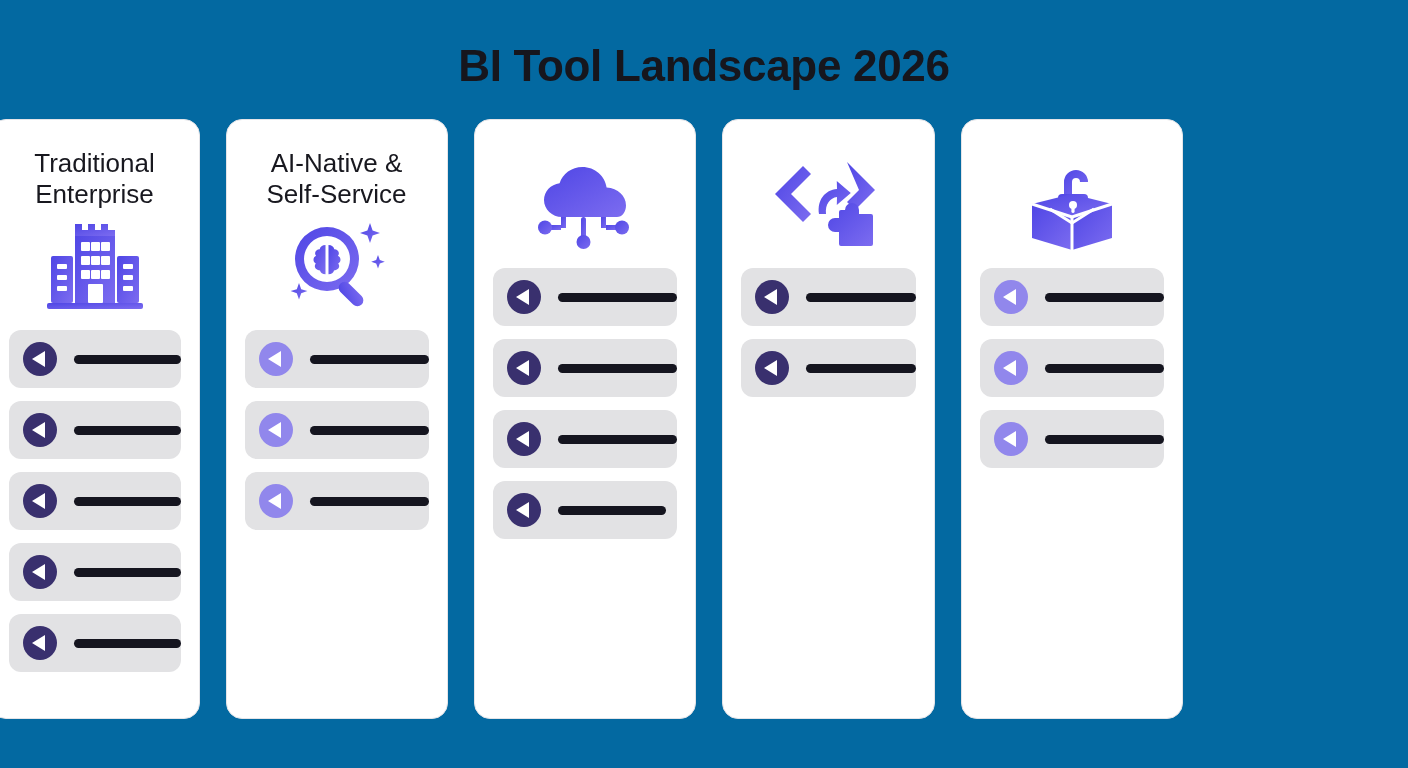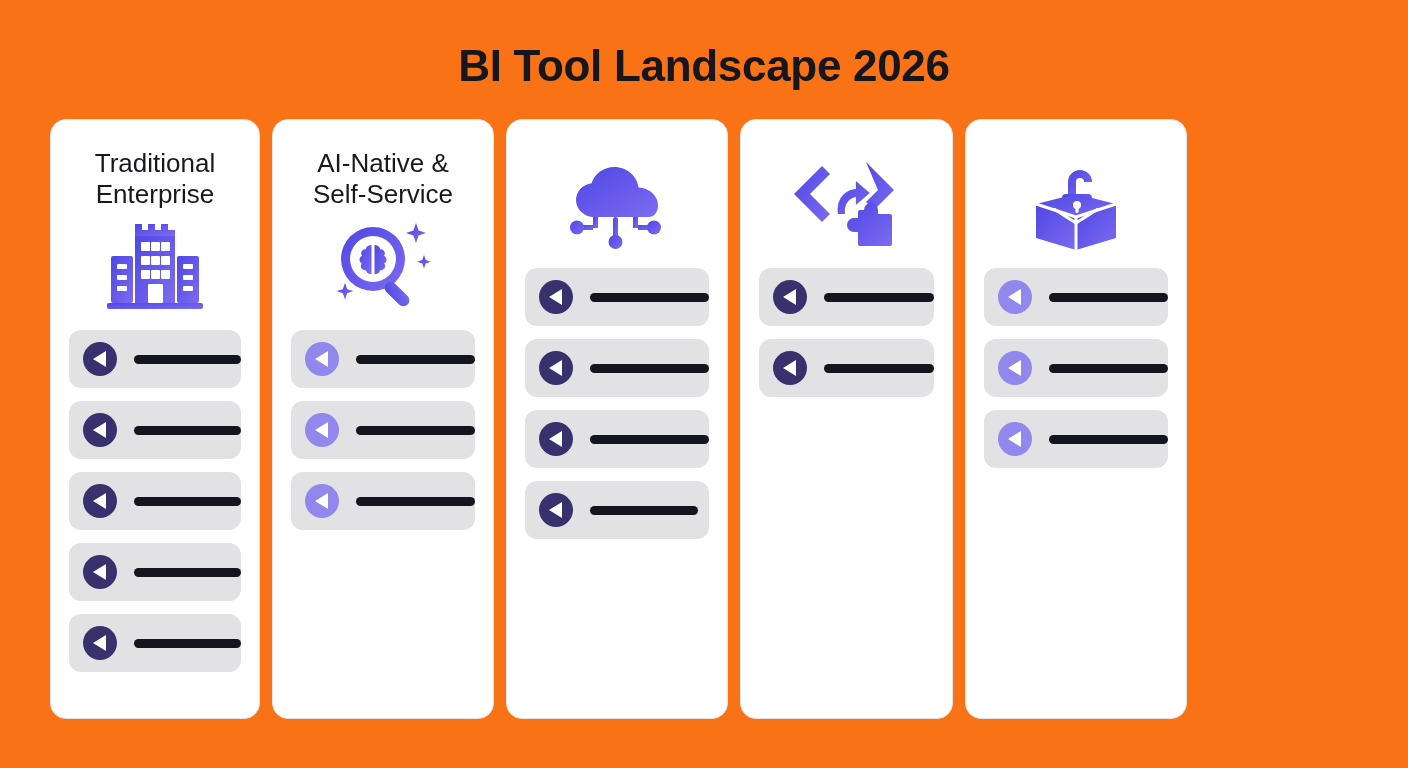--- a/index.html
+++ b/index.html
@@ -9,21 +9,21 @@
     height: 768px;
     background: #FFFFFF;
     font-family: "Liberation Sans", sans-serif;
     overflow: hidden;
   }
 
   #root {
     position: relative;
     width: 1408px;
     height: 768px;
-    background: #f97316;
+    background: #0369a1;
   }
 
   
   .page-title {
     position: absolute;
     top: 38px;
     left: 0;
     width: 1408px;
     text-align: center;
     font-size: 44px;
@@ -34,21 +34,22 @@
   }
 
   
   .board {
     position: absolute;
     top: 119px;
     left: 50px;
     width: 1072px;
     height: 600px;
     display: flex;
-    gap: 12px;
+    gap: 26px;
+    justify-content: center;
   }
 
   .column-card {
     flex: 1 1 0;
     background: #FFFFFF;
     border: 1px solid #E4E4E8;
     border-radius: 16px;
     padding: 28px 18px 20px 18px;
     display: flex;
     flex-direction: column;

